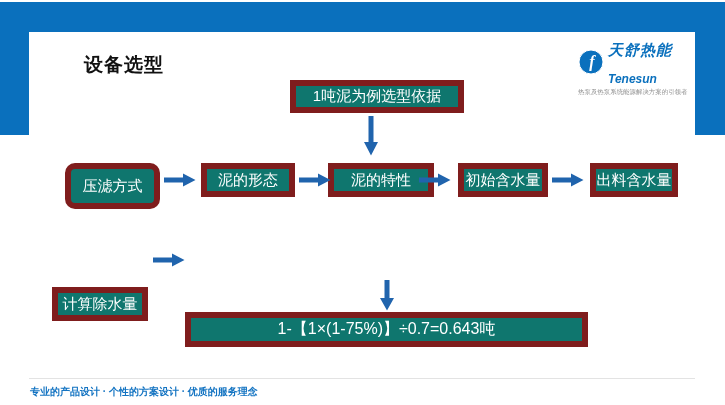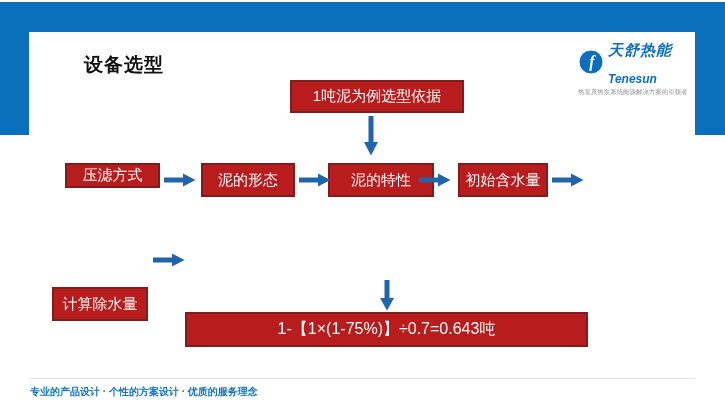--- a/index.html
+++ b/index.html
@@ -14,21 +14,21 @@
     letter-spacing:1px;}
   
   .logo{position:absolute;left:578px;top:42px;width:118px;}
   .logo-row{display:flex;align-items:center;}
   .logo-txt{margin-left:4px;line-height:1;}
   .logo-name{color:#0a70bd;font-weight:bold;font-style:italic;font-size:15px;letter-spacing:1px;}
   .logo-latin{color:#0a70bd;font-weight:bold;font-style:italic;font-size:12px;margin-top:16px;}
   .logo-tag{margin-top:3px;font-size:7px;color:#8f8f8f;white-space:nowrap;transform:scale(.92);
     transform-origin:left top;}
   
-  .gbox{position:absolute;box-sizing:border-box;background:#b91c1c;border:2px solid #7f1d1d;
+  .gbox{position:absolute;box-sizing:border-box;background:#0f766e;border:6px solid #7f1d1d;
     color:#ffffff;display:flex;align-items:center;justify-content:center;font-size:15px;
     white-space:nowrap;}
   .arrow{position:absolute;line-height:0;}
   .footer{position:absolute;left:30px;top:385px;font-size:10px;font-weight:bold;color:#1474c2;}
 </style>
 </head>
 <body>
 
 <div class="stage">
 
@@ -55,24 +55,25 @@
   </div>
 
   <div class="gbox" style="left:290px;top:80px;width:174px;height:33px;">1吨泥为例选型依据</div>
 
   <span class="arrow" style="left:363px;top:116px;">
     <svg width="16" height="40" viewBox="0 0 16 40">
         <path fill="#2064ad" d="M5.5 0 H10.5 V26 H15 L8 39.5 L1 26 H5.5 Z"></path>
       </svg>
   </span>
 
-  <div class="gbox" style="left:65px;top:163px;width:95px;height:25px;">压滤方式</div>
+  <div class="gbox" style="left:65px;top:163px;width:95px;height:46px;border-radius:10px;">压滤方式</div>
   <div class="gbox" style="left:201px;top:163px;width:94px;height:34px;text-align:right;">泥的形态</div>
   <div class="gbox" style="left:328px;top:163px;width:106px;height:34px;">泥的特性</div>
   <div class="gbox" style="left:458px;top:163px;width:90px;height:34px;">初始含水量</div>
+  <div class="gbox" style="left:590px;top:163px;width:88px;height:34px;">出料含水量</div>
 
   <span class="arrow" style="left:164px;top:172px;">
     <svg width="32" height="16" viewBox="0 0 32 16">
         <path fill="#2064ad" d="M0 5.5 H19 V1.5 L31.5 8 L19 14.5 V10.5 H0 Z"></path>
       </svg>
   </span>
   <span class="arrow" style="left:299px;top:172px;">
     <svg width="32" height="16" viewBox="0 0 32 16">
         <path fill="#2064ad" d="M0 5.5 H19 V1.5 L31.5 8 L19 14.5 V10.5 H0 Z"></path>
       </svg>

